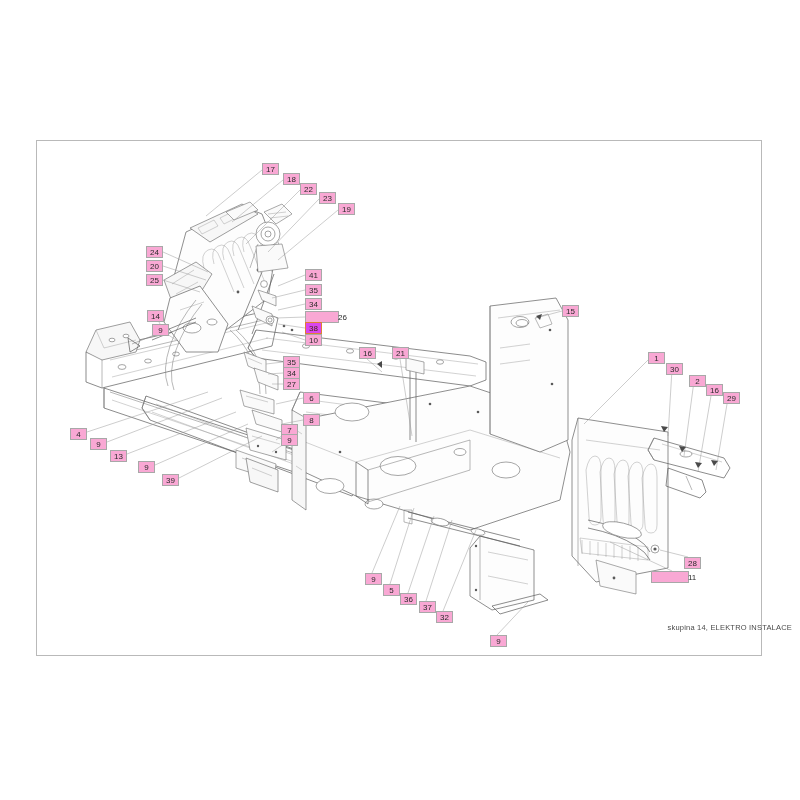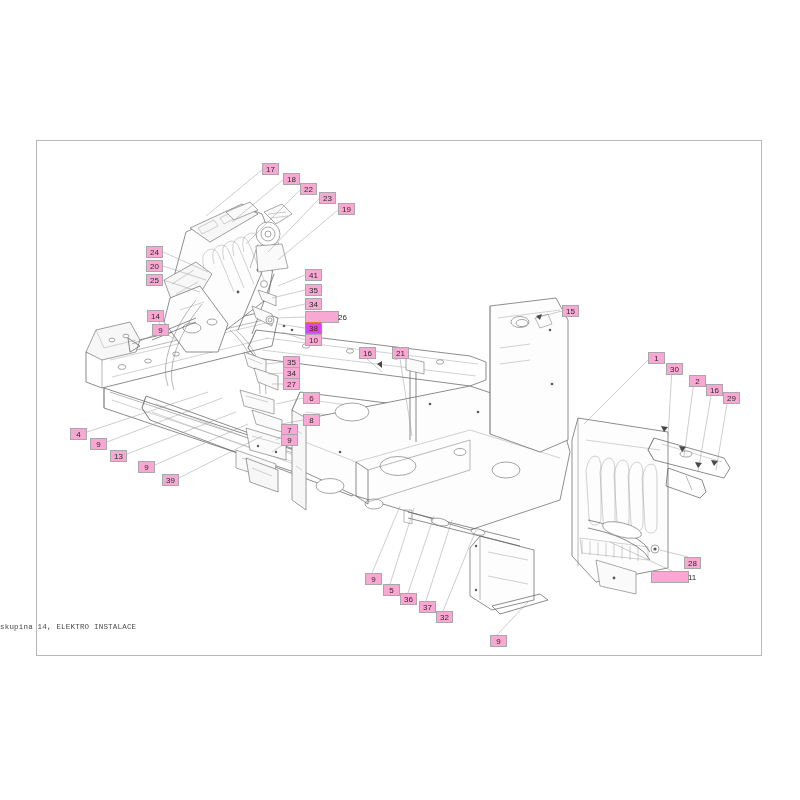--- a/index.html
+++ b/index.html
@@ -59,22 +59,22 @@
     background: #d946ef;
     border-color: #e07e34;
     color: #4a2a10;
   }
 
   #caption {
     position: absolute;
     left: 0;
     top: 623px;
     width: 792px;
-    text-align: left;
-    font-family: Liberation Mono, monospace;
+    text-align: right;
+    font-family: Liberation Sans, sans-serif;
     font-size: 7.5px;
     color: #4a4a4a;
     letter-spacing: 0.2px;
   }
 
   
   .ln { stroke: #5a5a5a; stroke-width: 0.7; fill: none; }
   .ln-l { stroke: #7d7d7d; stroke-width: 0.55; fill: none; }
   .ln-t { stroke: #9a9a9a; stroke-width: 0.45; fill: none; }
   .leader { stroke: #9b9b9b; stroke-width: 0.5; fill: none; }

